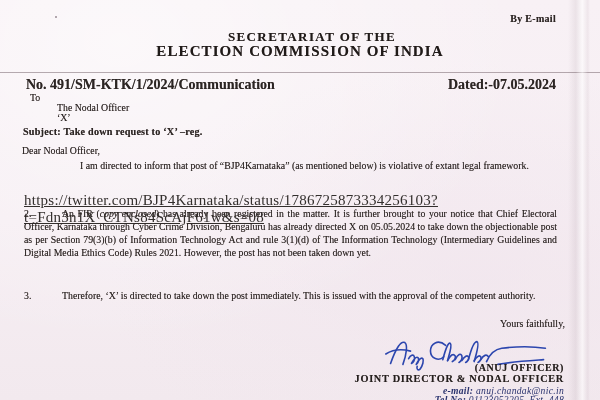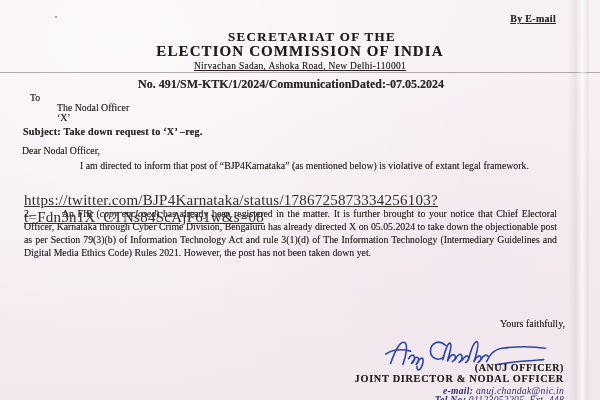--- a/index.html
+++ b/index.html
@@ -16,28 +16,28 @@
       linear-gradient(180deg, #f8f1f5 0%, #f6eef3 55%, #f2e9ee 100%);
     color:#2b2523;
   }
   .page::after{ 
     content:"";position:absolute;top:0;bottom:0;left:568px;width:22px;
     background:linear-gradient(90deg, transparent, rgba(120,98,110,0.10) 35%, rgba(255,255,255,0.55) 65%, rgba(170,150,160,0.12) 90%, transparent);
     pointer-events:none;
   }
   .abs{position:absolute;}
   .b{font-weight:bold;}
-  .u{text-decoration:underline;}
+  .u{}
   .speck{position:absolute;left:55px;top:16px;width:2px;height:2px;background:#9a8d94;border-radius:50%;}
   .by-email{top:13px;right:44px;font-size:10px;letter-spacing:0.3px;}
   .h1{top:29px;left:0;width:100%;text-align:center;font-size:13px;letter-spacing:1.4px;color:#201b19;padding-left:12px;}
   .h2{top:43px;left:0;width:100%;text-align:center;font-size:15px;letter-spacing:1.1px;color:#201b19;}
   .addr{top:61px;left:0;width:100%;text-align:center;font-size:9.5px;letter-spacing:0.3px;}
   .rule{top:72px;left:0;width:600px;height:1px;background:rgba(95,75,85,0.45);}
-  .refrow{top:77px;left:26px;right:44px;display:flex;justify-content:center;font-size:12px;}
+  .refrow{top:77px;left:26px;right:44px;display:flex;justify-content:space-between;font-size:14px;}
   .to{top:92px;left:30px;font-size:9.8px;}
   .to-name{top:102px;left:57px;font-size:9.8px;}
   .to-x{top:112px;left:57px;font-size:9.8px;}
   .subject{top:126px;left:23px;font-size:10.2px;letter-spacing:0.2px;}
   .salutation{top:145px;left:22px;font-size:9.8px;}
   .para{left:24px;width:533px;font-size:9.8px;line-height:13px;text-align:justify;}
   .para1{top:159px;text-indent:56px;}
   .url{top:192px;left:24px;font-size:15px;letter-spacing:0.25px;color:#332f2d;text-decoration:underline;word-spacing:0;}
   .para2{top:207px;}
   .para3{top:289px;}
@@ -56,41 +56,41 @@
 <body>
 
 <div class="page">
 
   <div class="speck"></div>
 
   <div class="abs by-email b u txt-soft">By E-mail</div>
 
   <div class="abs h1 b txt-soft">SECRETARIAT OF THE</div>
   <div class="abs h2 b txt-soft">ELECTION COMMISSION OF INDIA</div>
-  <div class="abs addr u txt-soft">Nirvachan Sadan, Ashoka Road, New Delhi-110001</div>
   <div class="abs rule"></div>
 
   <div class="abs refrow">
     <span class="b txt-soft">No. 491/SM-KTK/1/2024/Communication</span>
     <span class="b txt-soft">Dated:-07.05.2024</span>
   </div>
 
   <div class="abs to txt-soft">To</div>
   <div class="abs to-name txt-soft">The Nodal Officer</div>
   <div class="abs to-x txt-soft">‘X’</div>
 
   <div class="abs subject b txt-soft">Subject: Take down request to ‘X’ –reg.</div>
   <div class="abs salutation txt-soft">Dear Nodal Officer,</div>
 
   <div class="abs para para1 txt-soft">I am directed to inform that post of “BJP4Karnataka” (as mentioned below) is violative of extant legal framework.</div>
 
   <a class="abs url" href="#">https://twitter.com/BJP4Karnataka/status/1786725873334256103?t=Fdn3n1X_CTNs84ScAjF61w&amp;s=08</a>
 
   <div class="abs para para2 txt-soft"><span class="pnum">2.</span><span>An FIR (</span><i>copy enclosed</i><span>) has already been registered in the matter. It is further brought to your notice that Chief Electoral Officer, Karnataka through Cyber Crime Division, Bengaluru has already directed X on 05.05.2024 to take down the objectionable post as per Section 79(3)(b) of Information Technology Act and rule 3(1)(d) of The Information Technology (Intermediary Guidelines and Digital Media Ethics Code) Rules 2021. However, the post has not been taken down yet.</span></div>
 
+  <div class="abs para para3 txt-soft"><span class="pnum">3.</span><span>Therefore, ‘X’ is directed to take down the post immediately. This is issued with the approval of the competent authority.</span></div>
 
   <div class="abs yours txt-soft">Yours faithfully,</div>
 
   <svg class="abs sig-svg" viewBox="0 0 175 40" aria-label="signature">
     <g fill="none" stroke="#2c46ae" stroke-width="1.7" stroke-linecap="round" stroke-linejoin="round">
       <path d="M6,31 C12,14 17,7 21,9 C24,11 23,21 19,32"></path>
       <path d="M1,21 C9,16 19,16 27,18"></path>
       <path d="M25,26 C27,22 30,21 31,24 C32,27 30,30 28,31 C30,27 33,23 35,25 C36,27 35,30 33,32 C35,28 38,24 40,26 C41,28 40,33 37,37 C35,39 33,37 34,34"></path>
       <path d="M64,12 C56,5 48,10 48,18 C48,26 57,29 62,24"></path>
       <path d="M61,27 C64,15 67,8 69,10 C71,12 68,21 66,28"></path>

